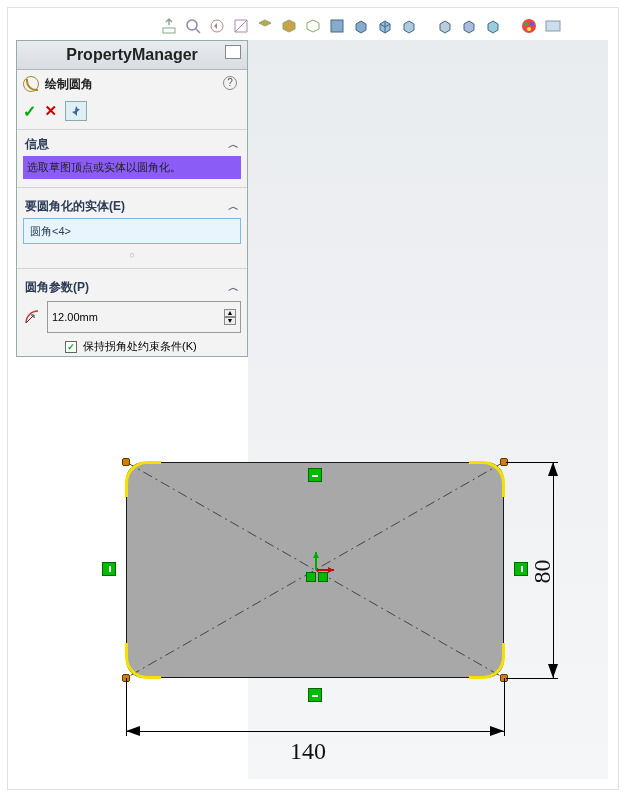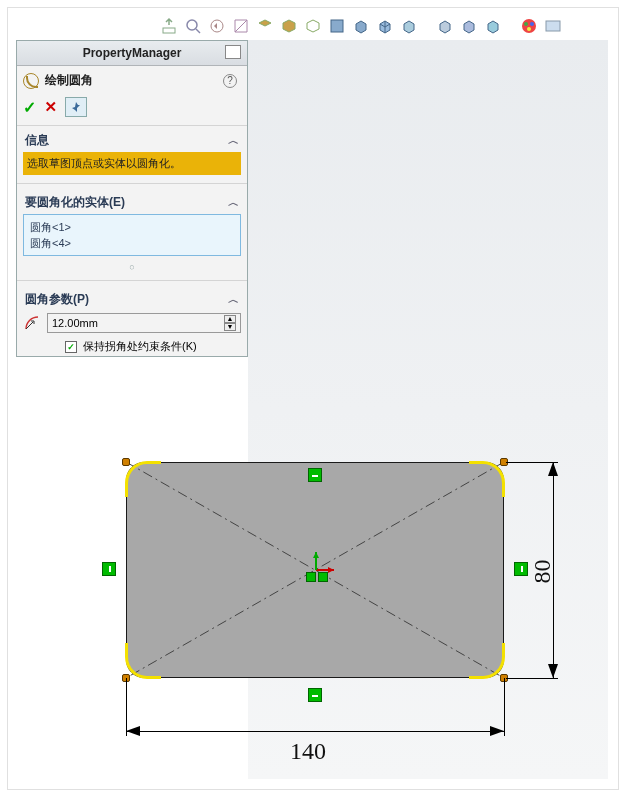--- a/index.html
+++ b/index.html
@@ -2,48 +2,48 @@
 <html><head>
 <meta charset="utf-8">
 <style>
 * { box-sizing: border-box; margin: 0; padding: 0; font-family: "Microsoft YaHei", Arial, sans-serif; }
 body { width: 626px; height: 797px; background: #fff; position: relative; overflow: hidden; }
 
 .toolbar { position: absolute; top: 14px; left: 160px; right: 20px; height: 24px; display: flex; gap: 6px; align-items: center; }
 .toolbar .ico { width: 18px; height: 18px; display: inline-block; }
 
 .panel { position: absolute; top: 40px; left: 16px; width: 232px; border: 1px solid #9aa; background: #f3f3f3; }
-.pm-header { background: linear-gradient(#e8ecef,#d9dde2); border-bottom: 1px solid #b0b4b8; font-size: 12px; font-weight: bold; color: #222; text-align: center; padding: 5px 4px; position: relative; }
+.pm-header { background: linear-gradient(#e8ecef,#d9dde2); border-bottom: 1px solid #b0b4b8; font-size: 16px; font-weight: bold; color: #222; text-align: center; padding: 5px 4px; position: relative; }
 .pm-pin { position: absolute; right: 6px; top: 4px; width: 16px; height: 14px; border: 1px solid #888; background: #fff; }
 
-.title-row { display: flex; align-items: center; padding: 6px 6px 4px 6px; font-size: 12px; color: #222; }
+.title-row { display: flex; padding: 6px 6px 4px 6px; font-size: 12px; color: #222; }
 .title-row .t-ico { width: 16px; height: 16px; margin-right: 6px; border-radius: 50%; border: 1px solid #a8862a; position: relative; }
 .title-row .t-ico::after { content: ""; position: absolute; left: 2px; top: 2px; width: 10px; height: 10px; border-left: 2px solid #a8862a; border-bottom: 2px solid #a8862a; border-radius: 0 0 0 10px; }
 .help { position: absolute; right: 10px; width: 14px; height: 14px; border: 1px solid #888; border-radius: 50%; color: #555; font-size: 10px; line-height: 12px; text-align: center; }
 
 .actions { display: flex; gap: 8px; padding: 4px 6px 8px 6px; align-items: center; border-bottom: 1px solid #d4d4d4; }
 .ok { color: #0a0; font-size: 16px; font-weight: bold; }
 .cancel { color: #c00; font-size: 15px; font-weight: bold; }
 .pin-btn { width: 22px; height: 20px; border: 1px solid #8aa; background: #e0eef6; display: flex; align-items: center; justify-content: center; }
 .pin-btn svg { width: 12px; height: 12px; }
 
 .section-h { display: flex; justify-content: space-between; align-items: center; padding: 6px 8px 3px 8px; font-size: 12px; color: #2a3b55; font-weight: bold; }
 .chev { color: #667; font-size: 11px; }
-.info-body { margin: 0 6px 8px 6px; padding: 4px 4px; font-size: 11px; background: #eab308; border: 0; color: #222; }
+.info-body { margin: 0 6px 8px 6px; padding: 4px 4px; font-size: 11px; background: #8b5cf6; border: 0; color: #222; }
 
 .hr { height: 1px; background: #d4d4d4; margin: 2px 0 4px 0; }
 
 .entity-list { margin: 0 6px 4px 6px; background: #e9f5fc; border: 1px solid #7fb9e0; padding: 4px 6px; font-size: 11px; color: #2a3b55; }
 .entity-list div { line-height: 16px; }
 
 .dots { text-align: center; color: #9aa; font-size: 9px; padding: 2px 0 6px 0; }
 
 .param-row { display: flex; align-items: center; padding: 2px 6px; gap: 6px; }
 .radius-ico { width: 18px; height: 18px; }
-.radius-input { flex: 1; height: 20px; font-size: 11px; padding: 2px 4px; border: 1px solid #999; display: flex; align-items: center; justify-content: space-between; }
+.radius-input { flex: 1; height: 32px; font-size: 11px; padding: 2px 4px; border: 1px solid #999; display: flex; align-items: center; justify-content: space-between; }
 .spin { width: 12px; display: flex; flex-direction: column; }
 .spin div { height: 8px; border: 1px solid #888; font-size: 7px; line-height: 6px; text-align: center; background: #eee; }
 
 .cb-row { display: flex; align-items: center; padding: 4px 6px 2px 48px; font-size: 11px; gap: 6px; }
 .cb { width: 12px; height: 12px; border: 1px solid #666; background: #fff; display: inline-flex; align-items: center; justify-content: center; font-size: 9px; color: #0a0; font-weight: bold; }
 
 .canvas { position: absolute; top: 40px; left: 248px; right: 18px; bottom: 18px; background: linear-gradient(#e9ecef,#f5f6f7); }
 
 
 .drawing { position: absolute; top: 462px; left: 126px; width: 378px; height: 216px; }
@@ -166,21 +166,20 @@
     <span class="chev">︿</span>
   </div>
   <div class="info-body">选取草图顶点或实体以圆角化。</div>
   <div class="hr"></div>
 
   <div class="section-h">
     <span>要圆角化的实体(E)</span>
     <span class="chev">︿</span>
   </div>
   <div class="entity-list">
-    <div>圆角&lt;1&gt;</div>
     <div>圆角&lt;4&gt;</div>
   </div>
   <div class="dots">○</div>
   <div class="hr"></div>
 
   <div class="section-h">
     <span>圆角参数(P)</span>
     <span class="chev">︿</span>
   </div>
   <div class="param-row">

